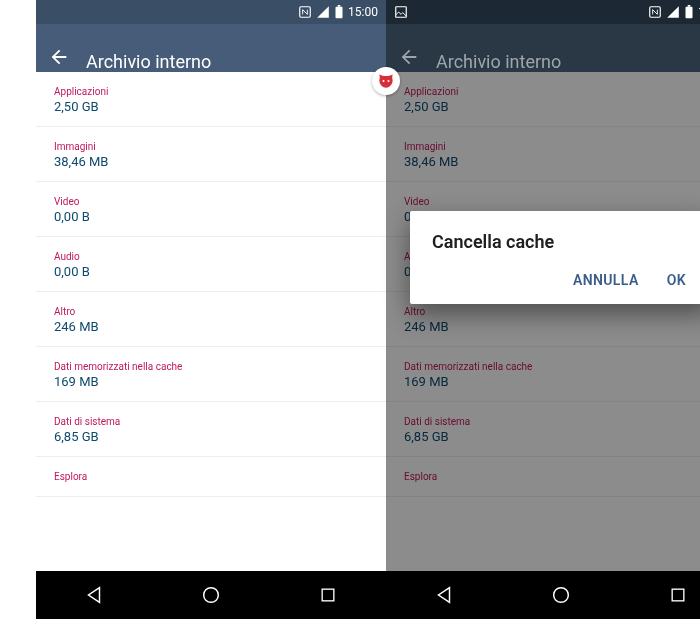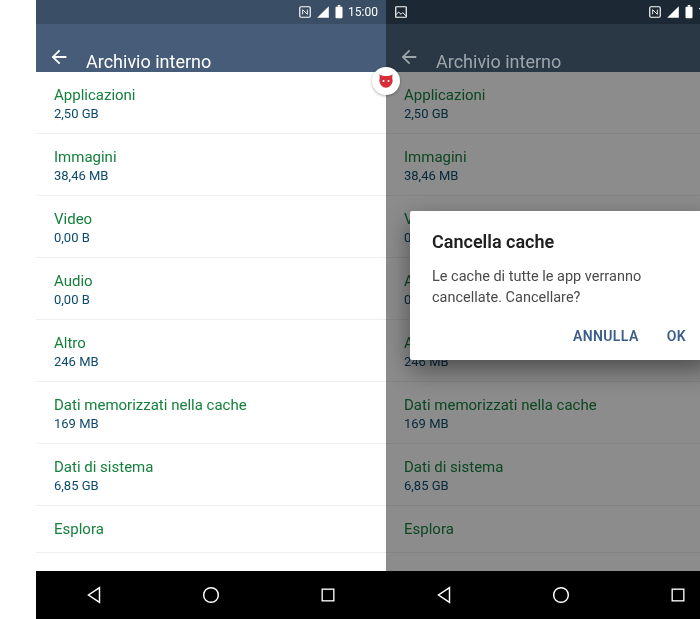--- a/index.html
+++ b/index.html
@@ -8,21 +8,21 @@
   .phone { width: 350px; height: 619px; position: relative; display: flex; flex-direction: column; background: #fff; }
   .statusbar { height: 24px; background: #3a4e66; color: #fff; display: flex; align-items: center; justify-content: flex-end; padding: 0 8px; font-size: 12px; gap: 4px; }
   .phone.right .statusbar { background: #1c2833; }
   .statusbar .left-icons { margin-right: auto; display:flex; align-items:center; gap:4px;}
   .statusbar svg { display:block; }
   .appbar { height: 48px; background: #465c78; color: #fff; display: flex; align-items: flex-end; padding: 0 12px; gap: 16px; font-size: 18px; }
   .phone.right .appbar { background: #2a3744; color: #9ea6ad; }
   .list { flex: 1; background: #fff; overflow: hidden; }
   .phone.right .list { filter: brightness(0.55); }
   .item { padding: 14px 18px 12px; border-bottom: 1px solid #eceff1; cursor: pointer; }
-  .item .title { font-size: 15px; color: #15803d; margin-bottom: 2px; }
+  .item .title { font-size: 10px; color: #be185d; margin-bottom: 2px; }
   .item .sub { font-size: 13px; color: #0c4a6e; }
   .navbar { height: 48px; background: #000; display: flex; align-items: center; justify-content: space-around; }
   .navbar .nbtn { width: 48px; height: 48px; display:flex; align-items:center; justify-content:center; cursor:pointer;}
   .overlay { position: absolute; left: 350px; top: 0; width: 350px; height: 619px; pointer-events: none; }
   .dialog { position: absolute; left: 24px; right: 24px; top: 211px; background: #fff; border-radius: 2px; box-shadow: 0 10px 26px rgba(0,0,0,.45); padding: 20px 22px 8px; pointer-events: auto; }
   .dialog h3 { font-size: 18px; font-weight: 600; color: #202020; margin-bottom: 14px; }
   .dialog p { font-size: 14.5px; color: #4a4a4a; line-height: 1.45; margin-bottom: 14px; }
   .dialog .actions { display:flex; justify-content:flex-end; gap: 28px; padding: 6px 4px 8px; }
   .dialog .actions button { background:none; border:none; color:#3b5d8a; font-weight:600; font-size:14px; letter-spacing:.4px; cursor:pointer; }
   .center-badge { position:absolute; left:336px; top:67px; width:28px; height:28px; border-radius:50%; background:#fff; display:flex; align-items:center; justify-content:center; box-shadow:0 1px 3px rgba(0,0,0,.3); z-index:5;}
@@ -196,21 +196,20 @@
           <svg width="20" height="20" viewBox="0 0 24 24">
             <rect x="5" y="5" width="14" height="14" fill="none" stroke="#fff" stroke-width="1.6"></rect>
           </svg>
         </div>
     </div>
   </div>
 
   <div class="overlay">
     <div class="dialog">
       <h3>Cancella cache</h3>
-      <p>Le cache di tutte le app verranno cancellate. Cancellare?</p>
       <div class="actions">
         <button>ANNULLA</button>
         <button>OK</button>
       </div>
     </div>
   </div>
 
   <div class="center-badge">
     <svg width="20" height="20" viewBox="0 0 24 24">
         <path d="M4 4c1 4 0 7 0 7 0 5 4 9 8 9s8-4 8-9c0 0-1-3 0-7-3 2-5 2-8 2S7 6 4 4z" fill="#d62f3a"></path>

